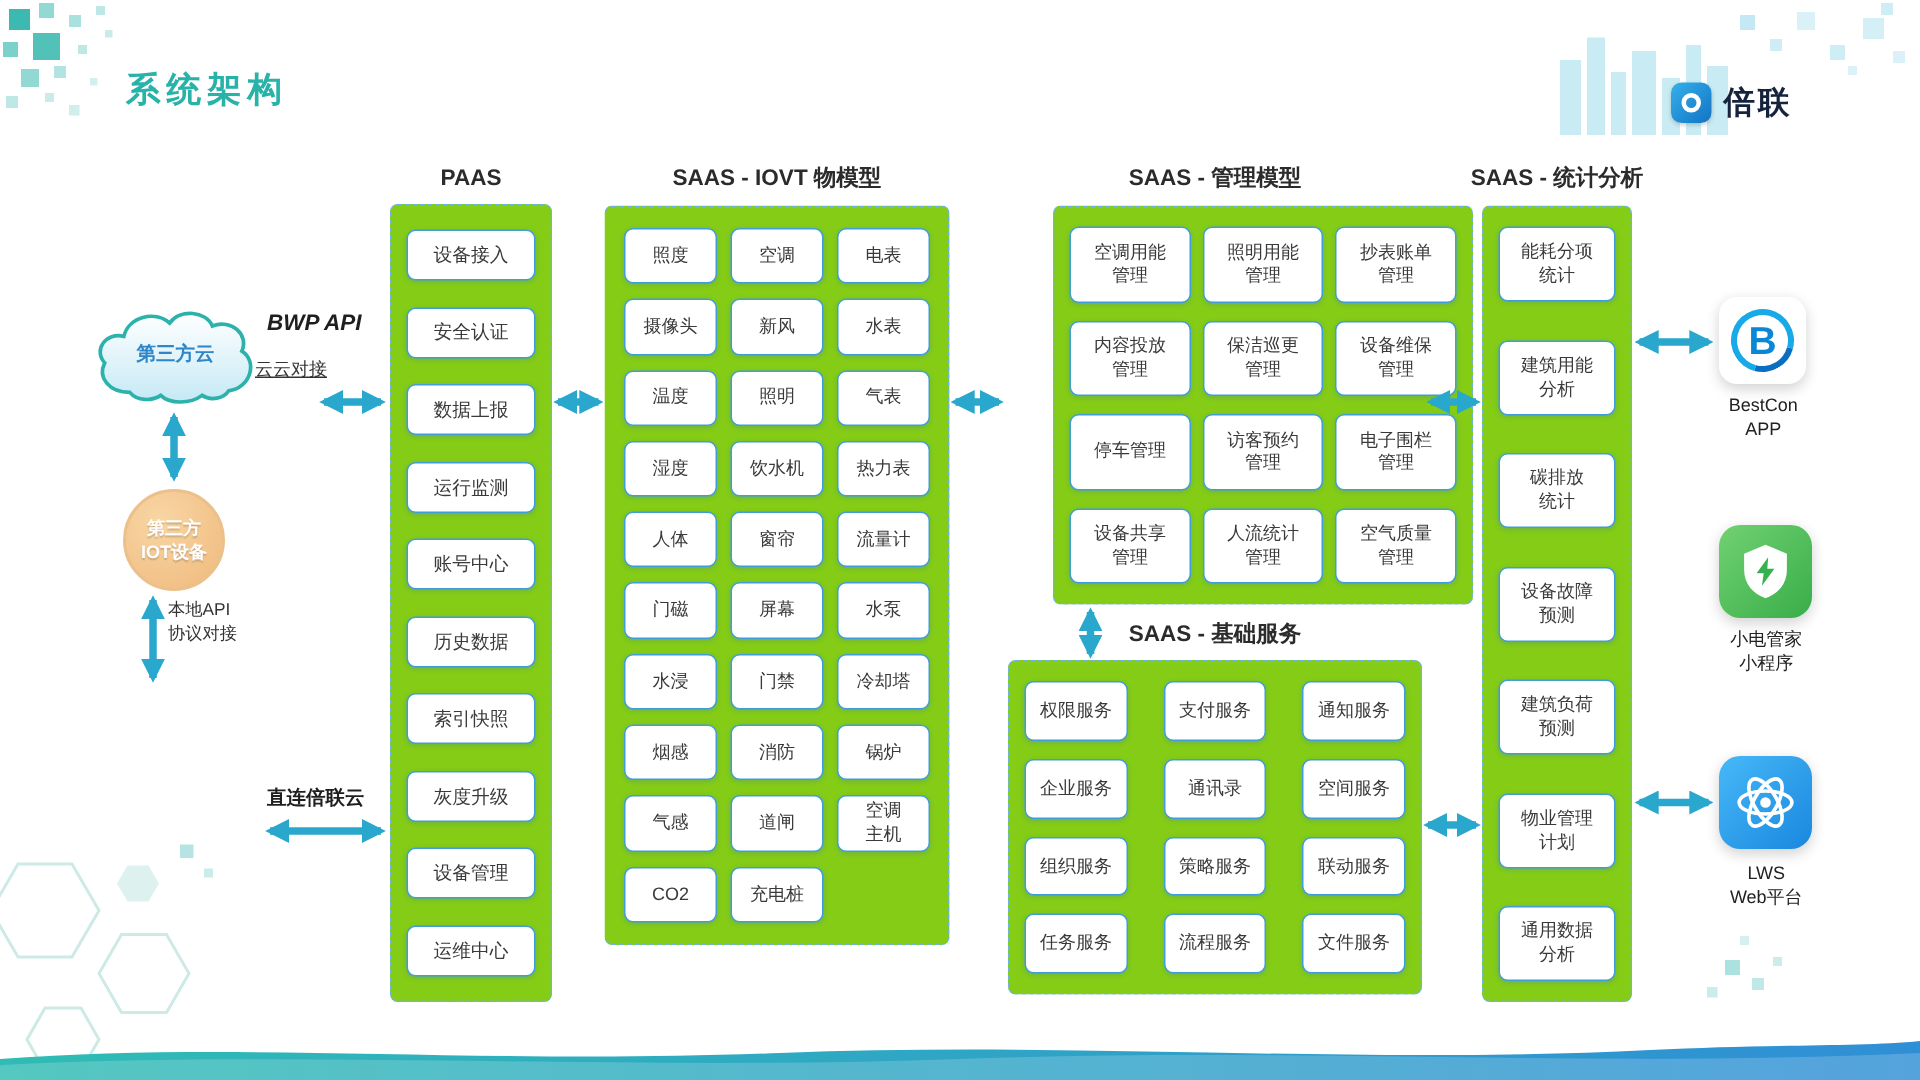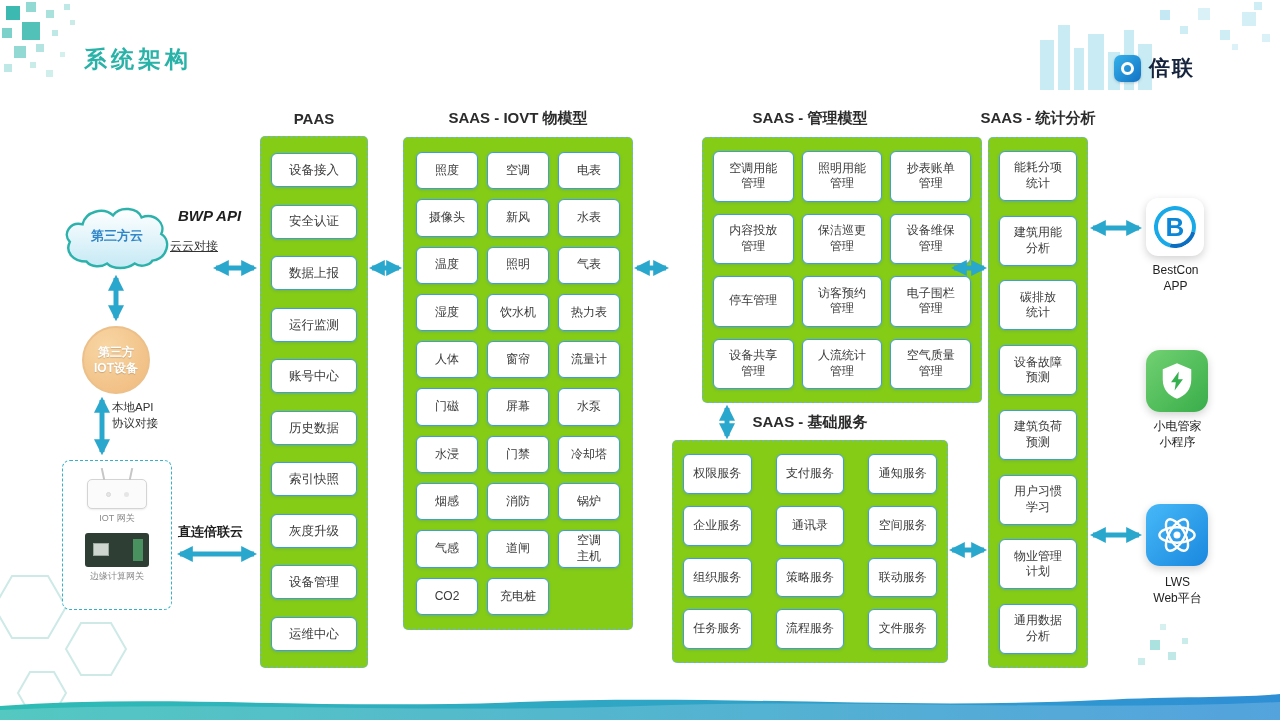--- a/index.html
+++ b/index.html
@@ -270,22 +270,20 @@
       <div class="chip">能耗分项
 统计</div>
       <div class="chip">建筑用能
 分析</div>
       <div class="chip">碳排放
 统计</div>
       <div class="chip">设备故障
 预测</div>
       <div class="chip">建筑负荷
 预测</div>
-      <div class="chip">用户习惯
-学习</div>
       <div class="chip">物业管理
 计划</div>
       <div class="chip">通用数据
 分析</div>
     </div>
 
   <svg class="cloud-svg" width="118" height="72" viewBox="0 0 120 72">
     <defs>
       <linearGradient id="cg" x1="0" y1="0" x2="0" y2="1">
         <stop offset="0" stop-color="#ffffff"></stop>
@@ -297,31 +295,20 @@
   <div class="cloud-label">第三方云</div>
 
   <div class="bwp-api">BWP API</div>
   <div class="cloud-link">云云对接</div>
 
   <div class="iot-circle">第三方
 IOT设备</div>
   <div class="local-api">本地API
 协议对接</div>
 
-  <div class="gateway-box">
-    <div class="router">
-        <span class="router-dots"></span>
-      </div>
-    <div class="gw-label">IOT 网关</div>
-    <div class="pcb">
-      <span class="pcb-chip"></span>
-        <span class="pcb-strip"></span>
-    </div>
-    <div class="gw-label">边缘计算网关</div>
-  </div>
 
   <div class="direct-link">直连倍联云</div>
 
   <div class="app-tile tile-bestcon">
     <div class="bestcon-b">B</div>
   </div>
   <div class="app-label label-bestcon">BestCon
 APP</div>
 
   <div class="app-tile tile-mini">

